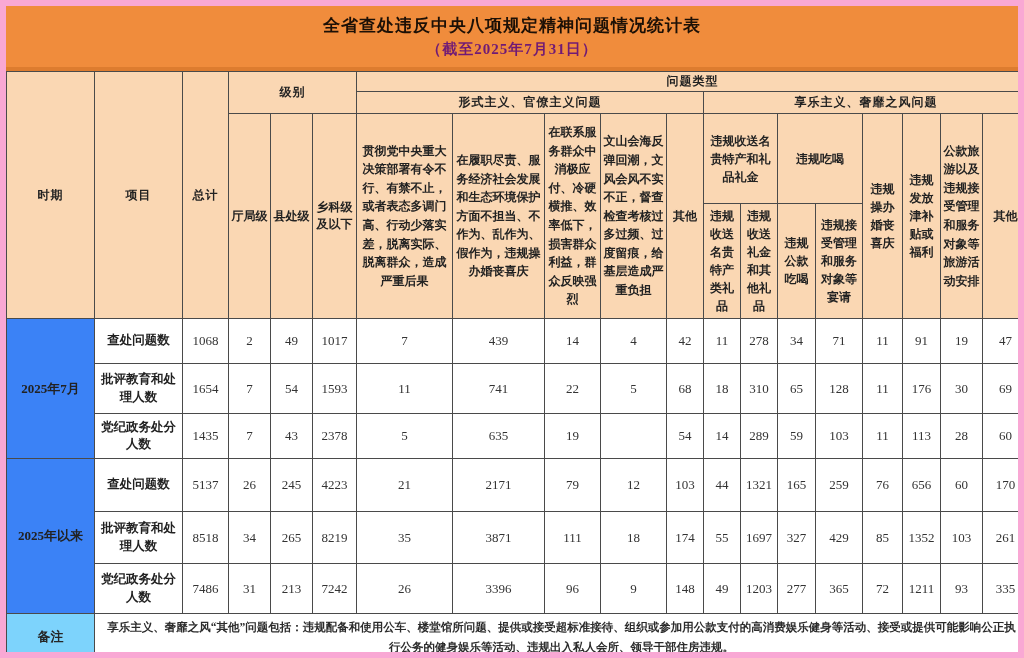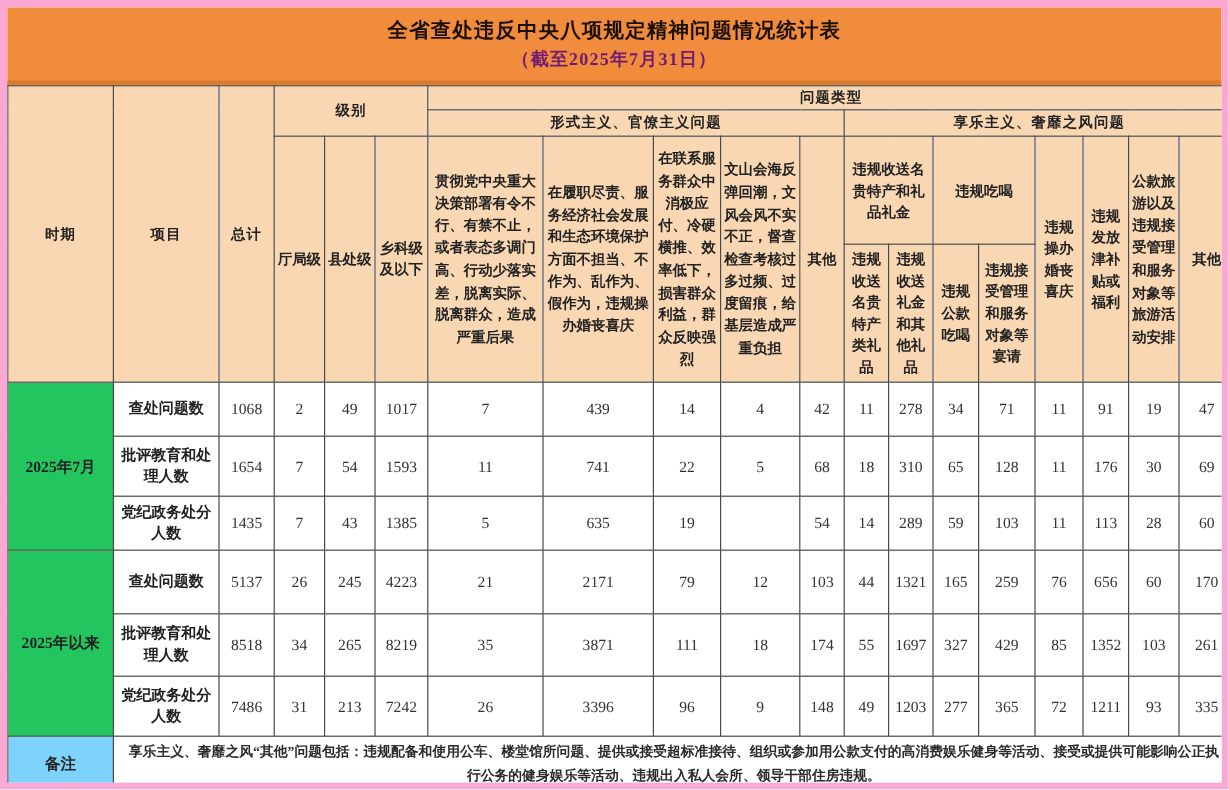--- a/index.html
+++ b/index.html
@@ -60,21 +60,21 @@
     font-size: 11px;
     line-height: 1.5;
     padding: 2px 5px;
     font-weight: bold;
   }
   .lvl-head { font-size: 12.5px; padding: 2px 6px; line-height: 1.4; }
   .plain-head { font-size: 13px; letter-spacing: 1px; }
 
   .period-cell {
     font-size: 13px; font-weight: bold; color: #222;
-    background: #22c55e; padding: 2px;
+    background: #3b82f6; padding: 2px;
   }
   .item-cell {
     font-size: 12.5px; font-weight: bold; color: #222;
     padding: 2px 6px; line-height: 1.4; background: #ffffff;
   }
   .num-cell {
     font-size: 13px; color: #333333; background: #ffffff;
     padding: 1px 2px;
   }
   .remark-row { height: 46px; }
@@ -196,21 +196,21 @@
           <td class="num-cell">11</td>
           <td class="num-cell">176</td>
           <td class="num-cell">30</td>
           <td class="num-cell">69</td>
         </tr>
         <tr style="height: 45px;">
           <td class="item-cell">党纪政务处分人数</td>
           <td class="num-cell">1435</td>
           <td class="num-cell">7</td>
           <td class="num-cell">43</td>
-          <td class="num-cell">1385</td>
+          <td class="num-cell">2378</td>
           <td class="num-cell">5</td>
           <td class="num-cell">635</td>
           <td class="num-cell">19</td>
           <td class="num-cell"></td>
           <td class="num-cell">54</td>
           <td class="num-cell">14</td>
           <td class="num-cell">289</td>
           <td class="num-cell">59</td>
           <td class="num-cell">103</td>
           <td class="num-cell">11</td>

